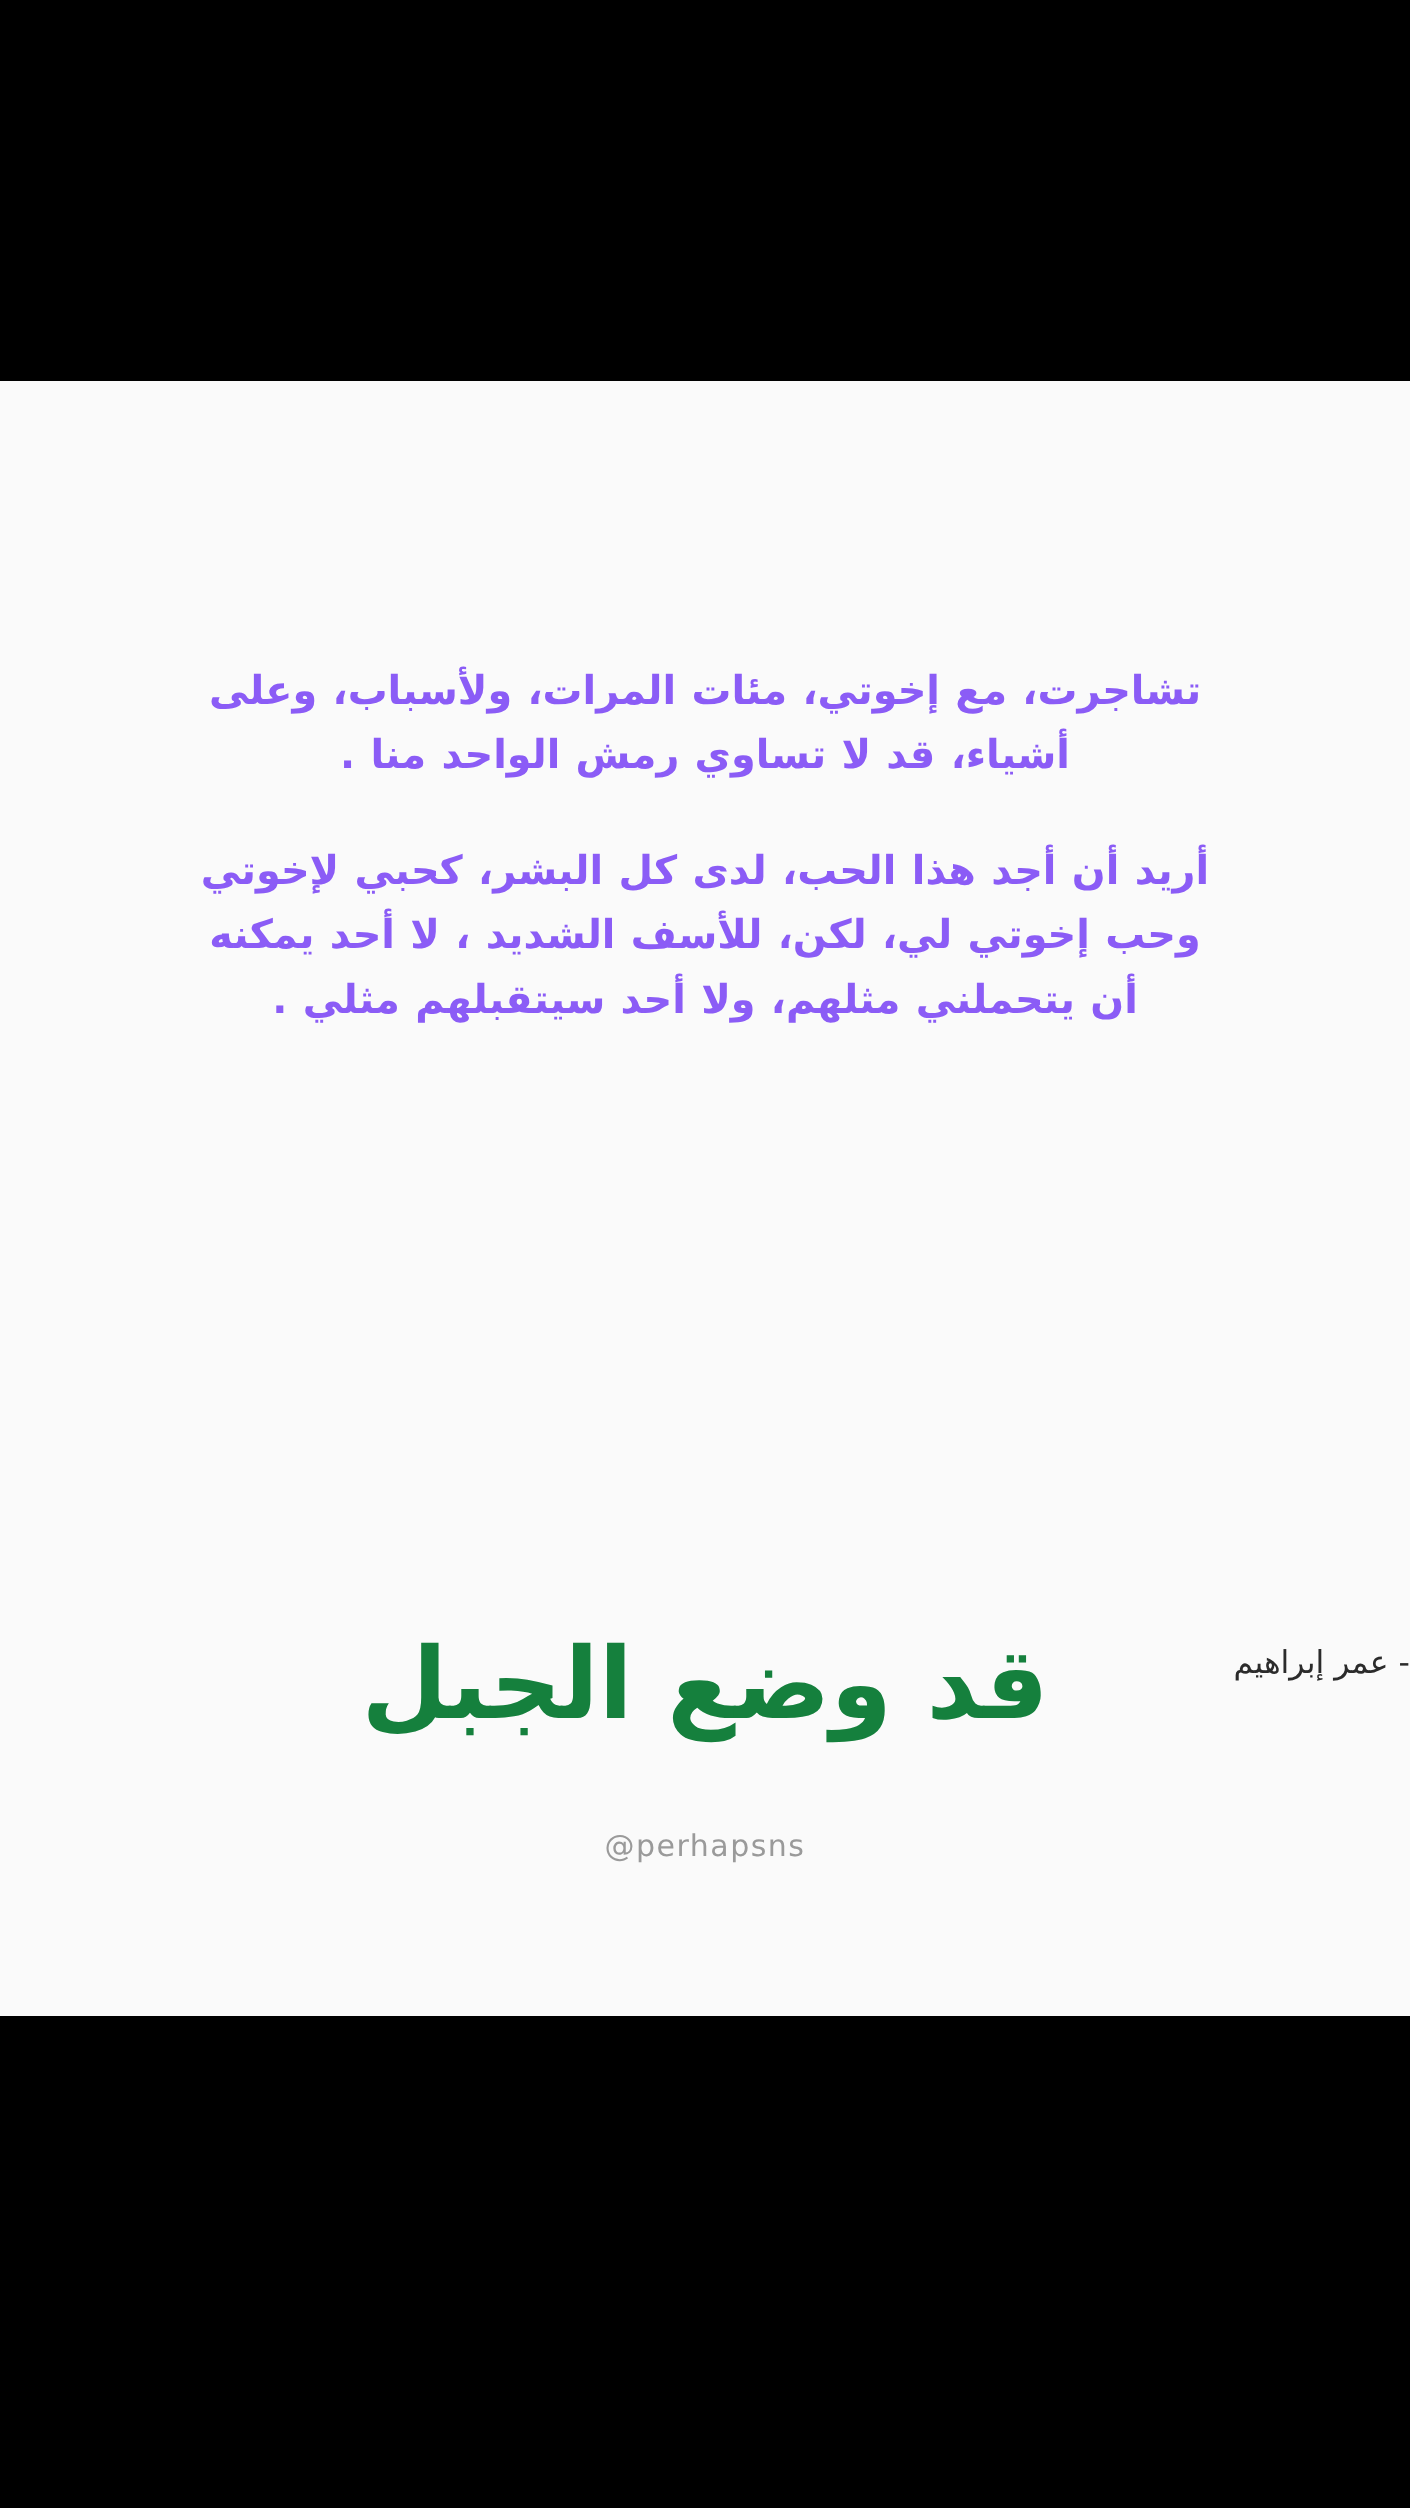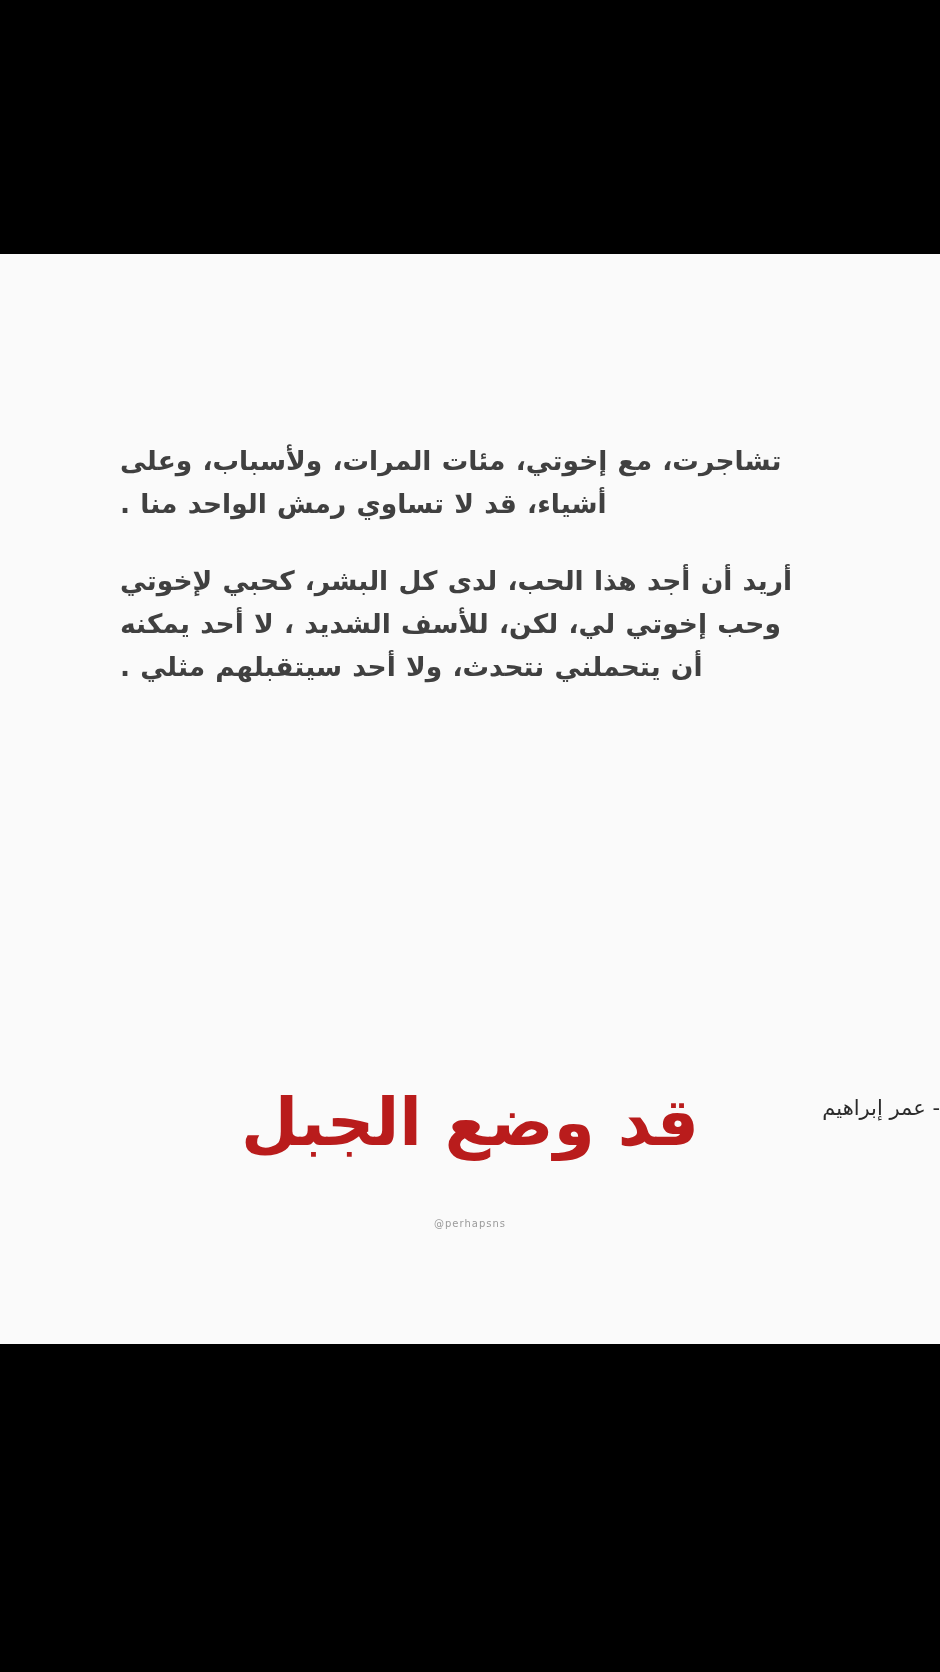--- a/index.html
+++ b/index.html
@@ -29,35 +29,35 @@
     overflow: hidden;
   }
   .watermark-bg {
     position: absolute;
     left: 0;
     right: 0;
     top: 828px;
     text-align: center;
     font-size: 66px;
     font-weight: 700;
-    color: #b91c1c;
+    color: #15803d;
     letter-spacing: 2px;
     direction: rtl;
     line-height: 1.25;
     user-select: none;
     pointer-events: none;
   }
   .quote-body {
     position: absolute;
     left: 120px;
     top: 186px;
     width: 700px;
     direction: rtl;
-    text-align: left;
-    color: #404040;
+    text-align: center;
+    color: #8b5cf6;
     font-size: 26.5px;
     line-height: 1.62;
     font-weight: 700;
     letter-spacing: 0px;
     word-spacing: 1px;
   }
   .para {
     margin: 0 0 34px 0;
   }
   .para:last-of-type {
@@ -75,21 +75,21 @@
     font-weight: 400;
     letter-spacing: 0.5px;
   }
   .handle {
     position: absolute;
     left: 0;
     right: 0;
     top: 964px;
     text-align: center;
     color: #9a9a9a;
-    font-size: 10px;
+    font-size: 20px;
     letter-spacing: 1px;
     font-weight: 400;
   }
   .bar-top {
     position: absolute;
     left: 0;
     top: 0;
     width: 940px;
     height: 254px;
     background: #000000;
@@ -109,21 +109,21 @@
 <div class="screen">
 
   <div class="bar-top"></div>
 
   <div class="card">
 
     <div class="watermark-bg">قد وضع الجبل</div>
 
     <div class="quote-body">
       <p class="para">تشاجرت، مع إخوتي، مئات المرات، ولأسباب، وعلى أشياء، قد لا تساوي رمش الواحد منا .</p>
-      <p class="para">أريد أن أجد هذا الحب، لدى كل البشر، كحبي لإخوتي وحب إخوتي لي، لكن، للأسف الشديد ، لا أحد يمكنه أن يتحملني نتحدث، ولا أحد سيتقبلهم مثلي .</p>
+      <p class="para">أريد أن أجد هذا الحب، لدى كل البشر، كحبي لإخوتي وحب إخوتي لي، لكن، للأسف الشديد ، لا أحد يمكنه أن يتحملني مثلهم، ولا أحد سيتقبلهم مثلي .</p>
     </div>
 
     <div class="attribution">- عمر إبراهيم</div>
 
     <div class="handle">@perhapsns</div>
 
   </div>
 
   <div class="bar-bottom"></div>
 

